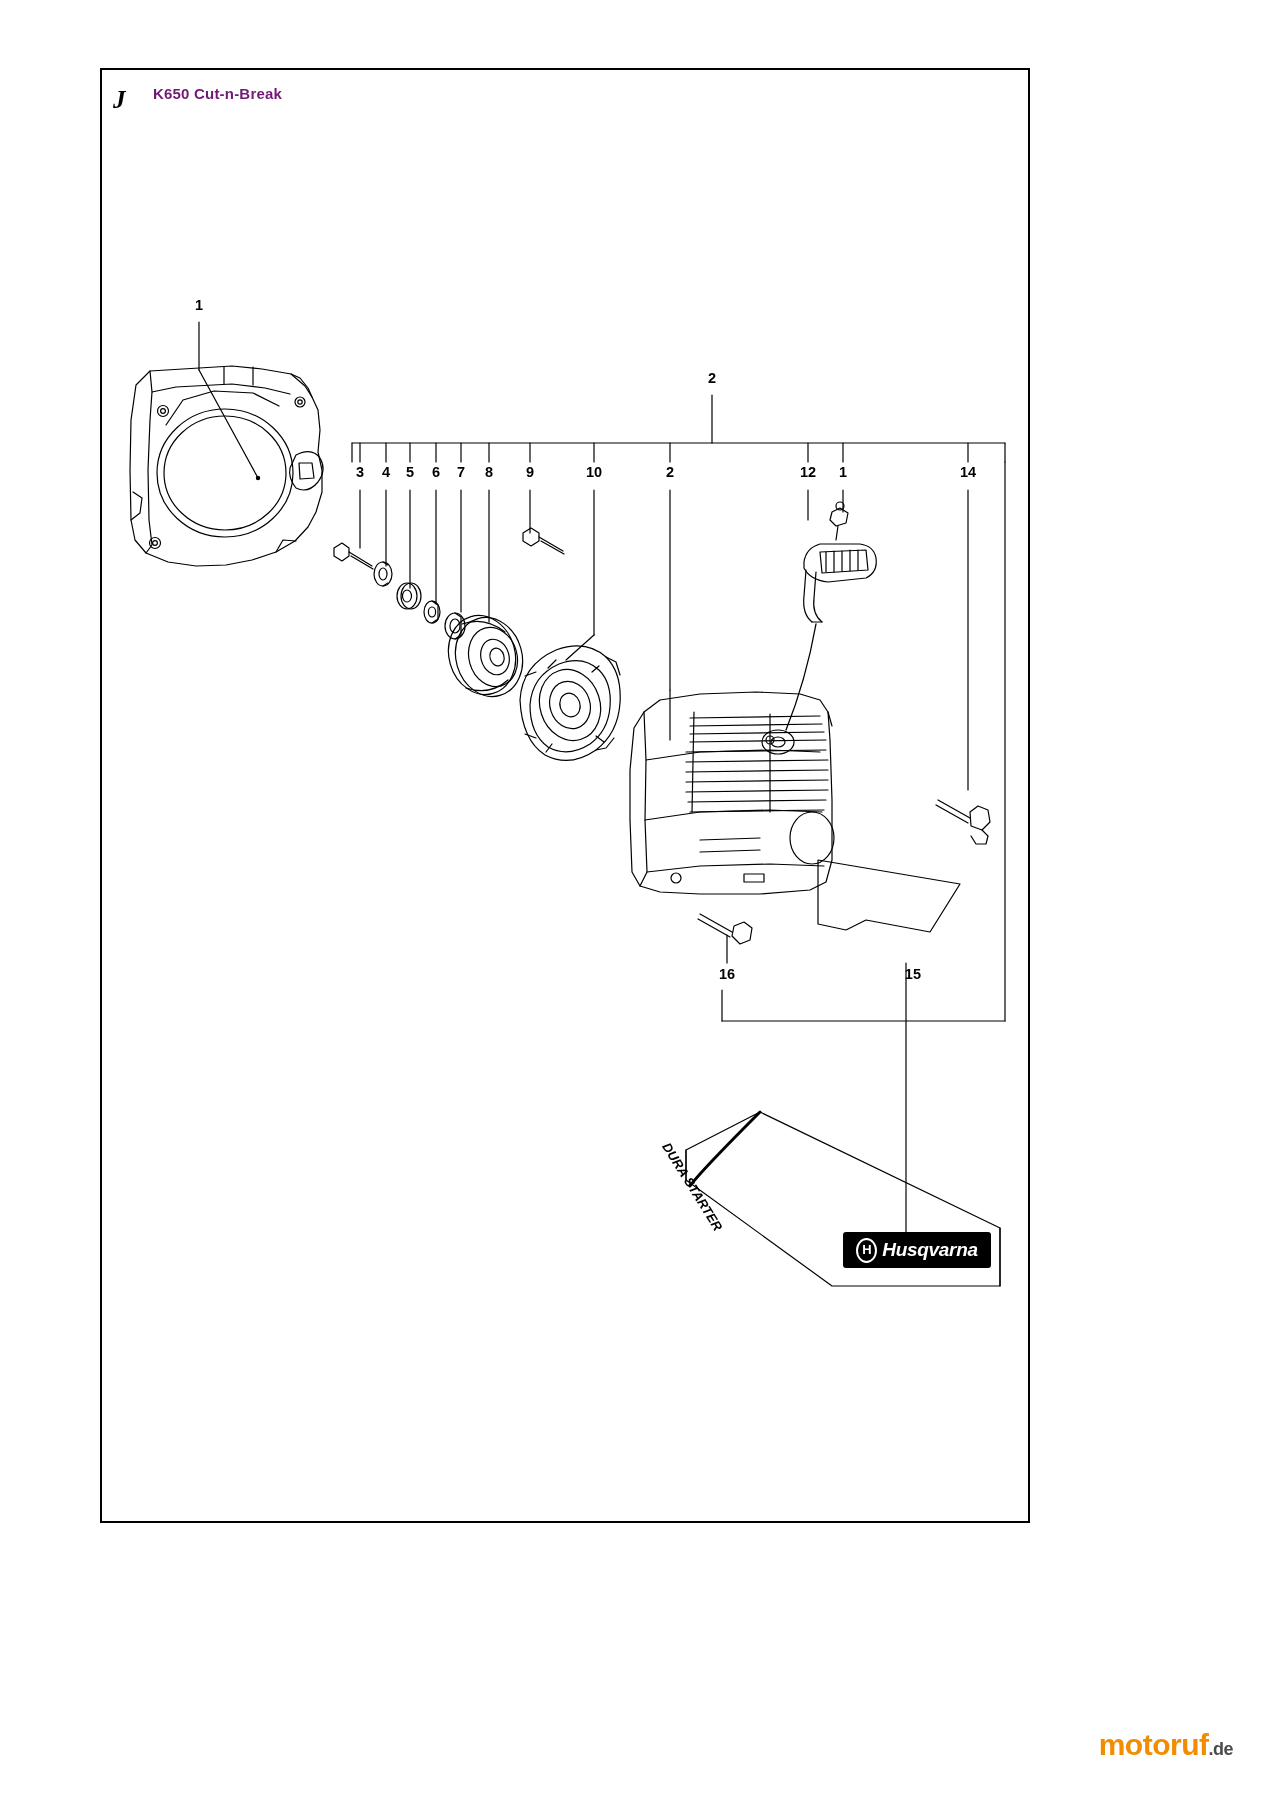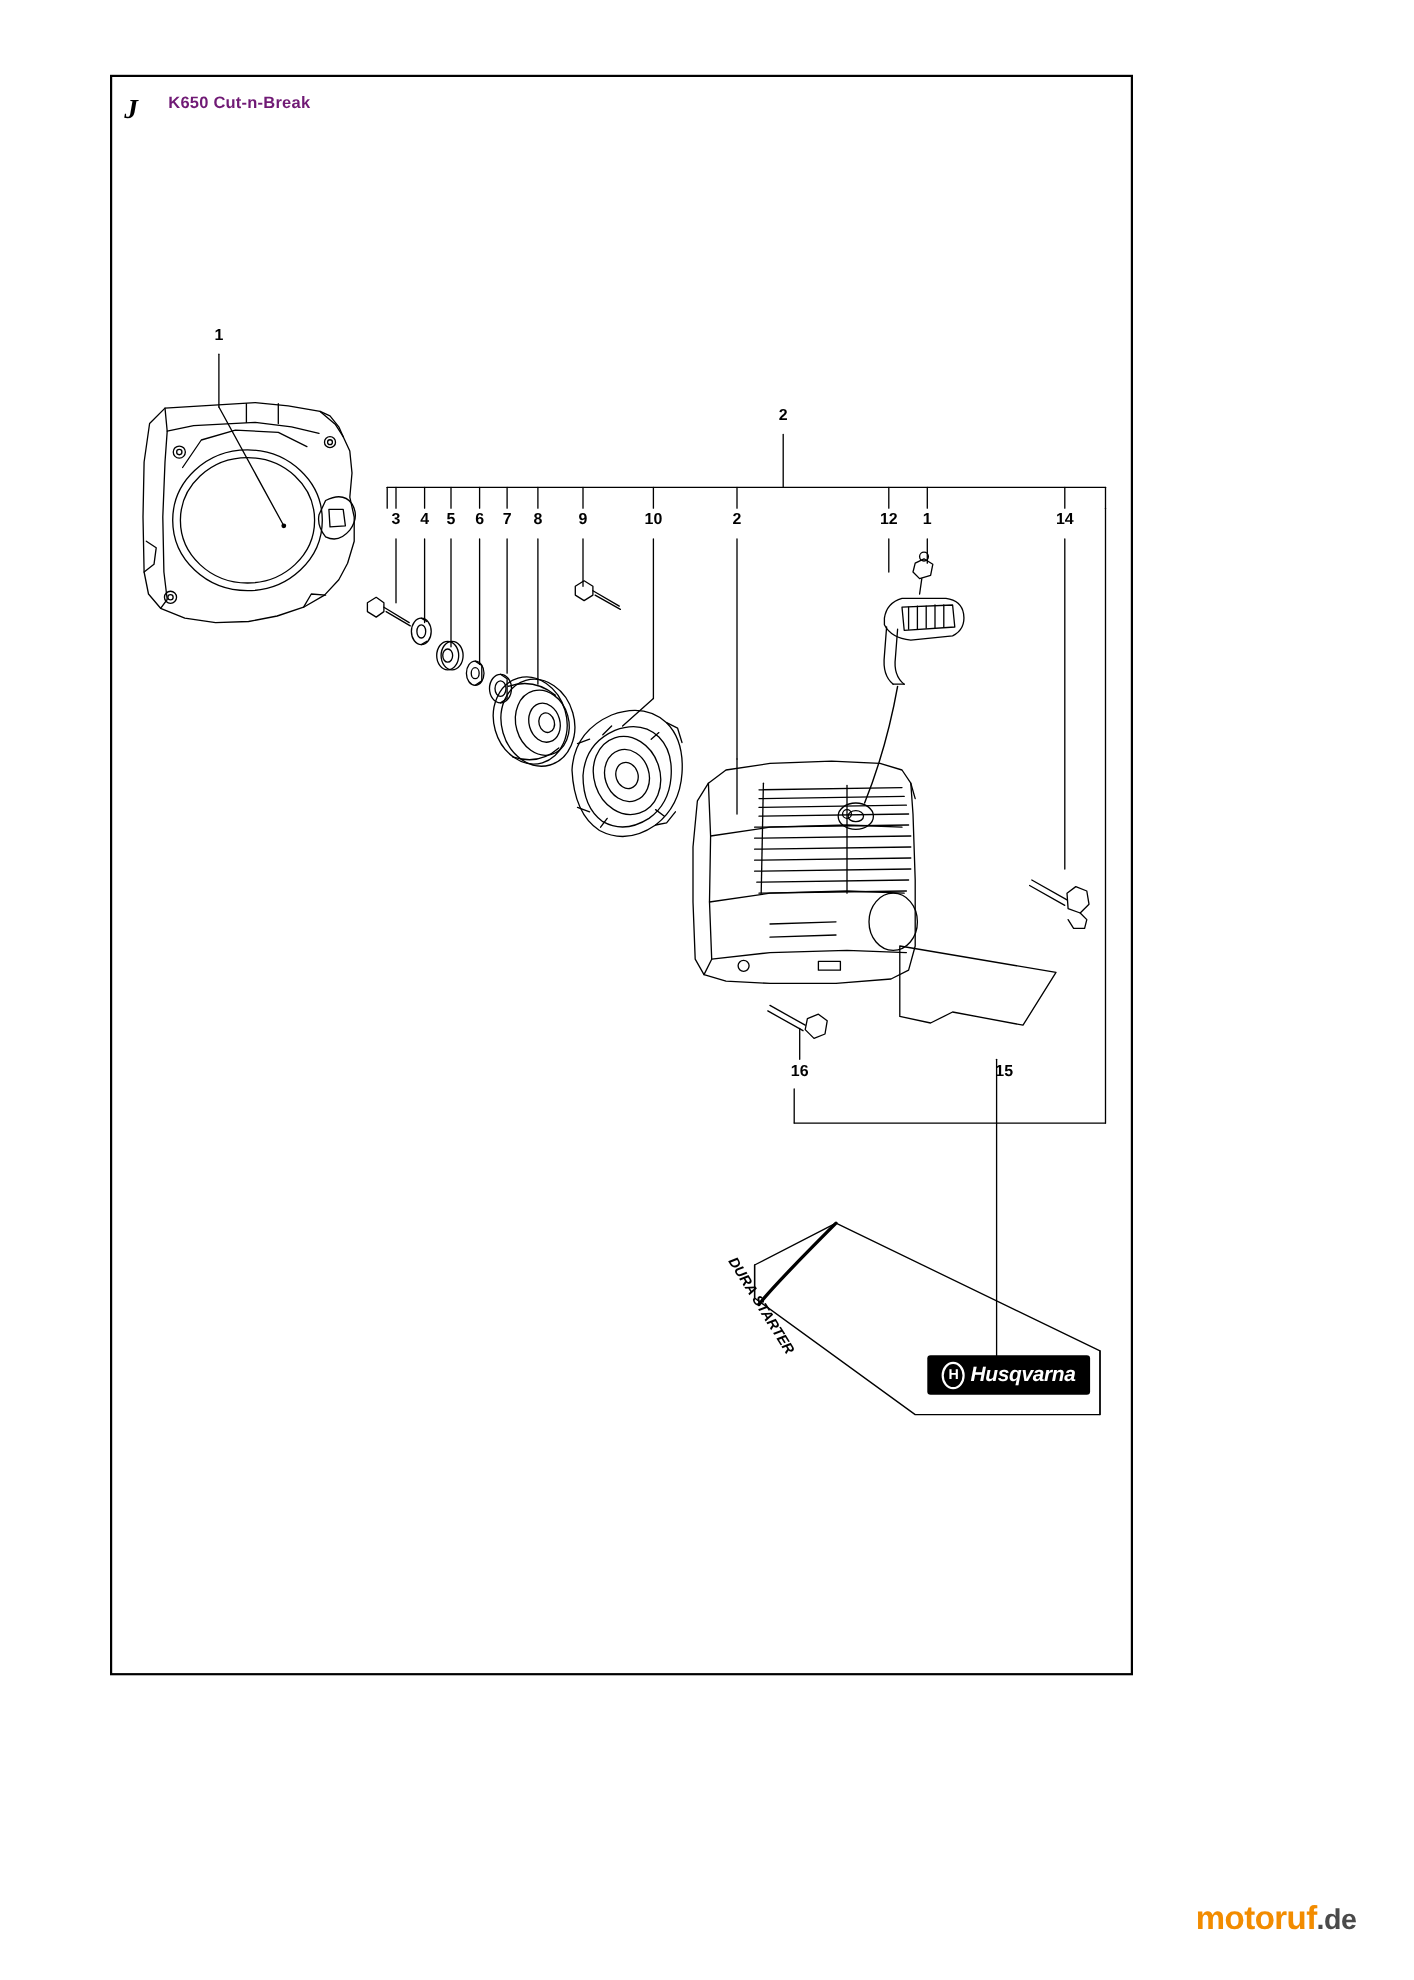--- a/index.html
+++ b/index.html
@@ -65,21 +65,21 @@
   }
   .watermark {
     position: absolute;
     right: 52px;
     bottom: 38px;
     font-size: 30px;
     font-weight: bold;
     letter-spacing: -0.5px;
   }
   .wm-motoruf { color: #f28c00; }
-  .wm-de { color: #4a4a4a; font-size: 26px;}
+  .wm-de { color: #4a4a4a; font-size: 18px;}
   .husq-badge {
     position: absolute;
     left: 843px;
     top: 1232px;
     width: 148px;
     height: 36px;
     background: #000;
     border-radius: 3px;
     color: #fff;
     font-size: 19px;

